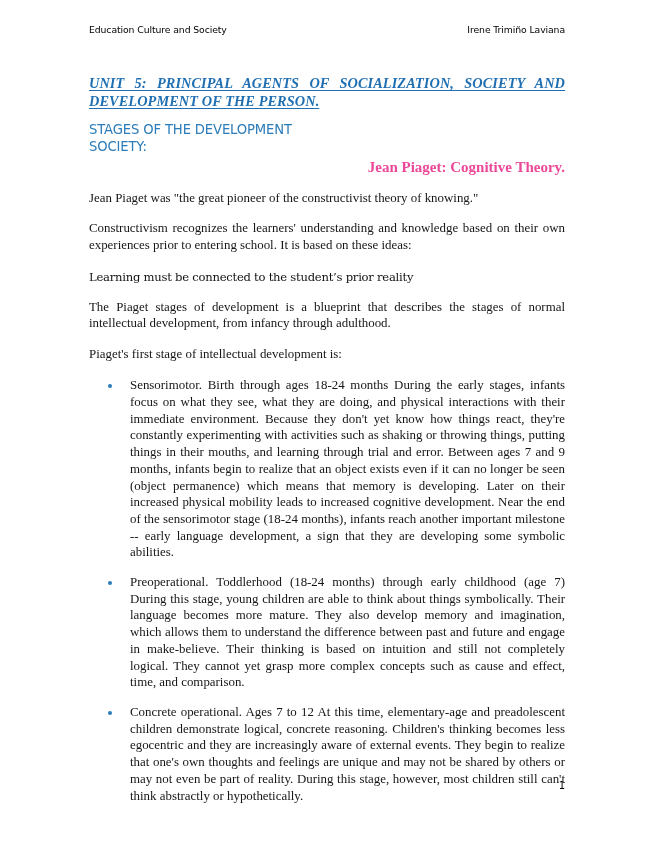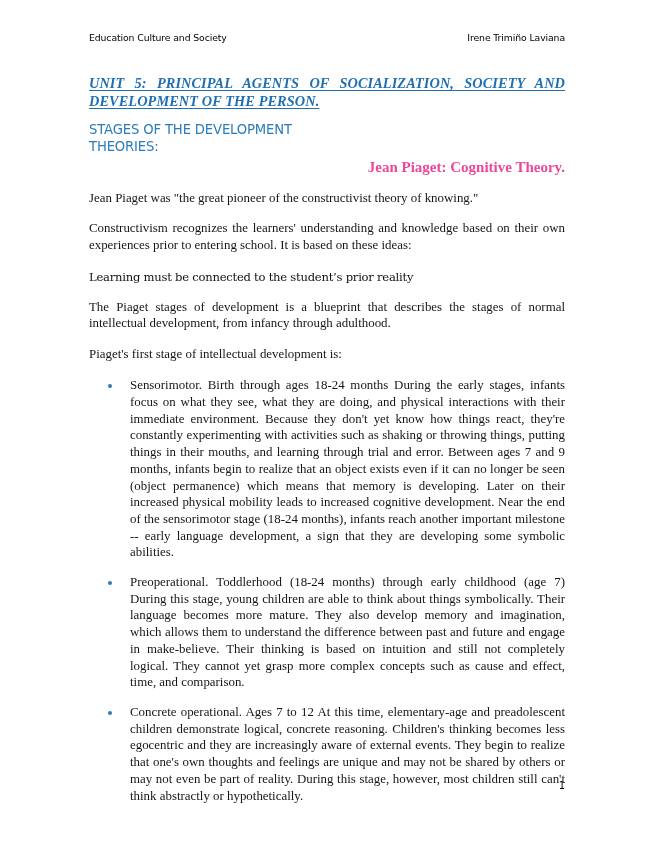--- a/index.html
+++ b/index.html
@@ -22,21 +22,21 @@
     top: 0;
     width: 655px;
     height: 848px;
     background: #ffffff;
   }
 
   
   .doc-header {
     position: absolute;
     left: 89px;
-    top: 32px;
+    top: 24px;
     width: 476px;
     display: flex;
     justify-content: space-between;
     align-items: baseline;
     font-family: "DejaVu Sans", "Liberation Sans", sans-serif;
     font-size: 9.3px;
     letter-spacing: -0.1px;
     color: #000000;
   }
   .doc-header .left  { text-align: left; }
@@ -159,21 +159,21 @@
   <div class="doc-header">
     <span class="left">Education Culture and Society</span>
     <span class="right">Irene Trimiño Laviana</span>
   </div>
 
   <div class="content">
 
     <h1 class="unit-title">UNIT 5: PRINCIPAL AGENTS OF SOCIALIZATION, SOCIETY AND DEVELOPMENT OF THE PERSON.</h1>
 
     <div class="blue-sub">STAGES OF THE DEVELOPMENT</div>
-    <div class="blue-sub">THEORIES:</div>
+    <div class="blue-sub">SOCIETY:</div>
 
     <div class="bold-head">Jean Piaget: Cognitive Theory.</div>
 
     <p class="para">Jean Piaget was "the great pioneer of the constructivist theory of knowing."</p>
     <p class="para">Constructivism recognizes the learners' understanding and knowledge based on their own experiences prior to entering school. It is based on these ideas:</p>
 
     <p class="para alt">Learning must be connected to the student’s prior reality</p>
 
     <p class="para">The Piaget stages of development is a blueprint that describes the stages of normal intellectual development, from infancy through adulthood.</p>
     <p class="para">Piaget's first stage of intellectual development is:</p>

